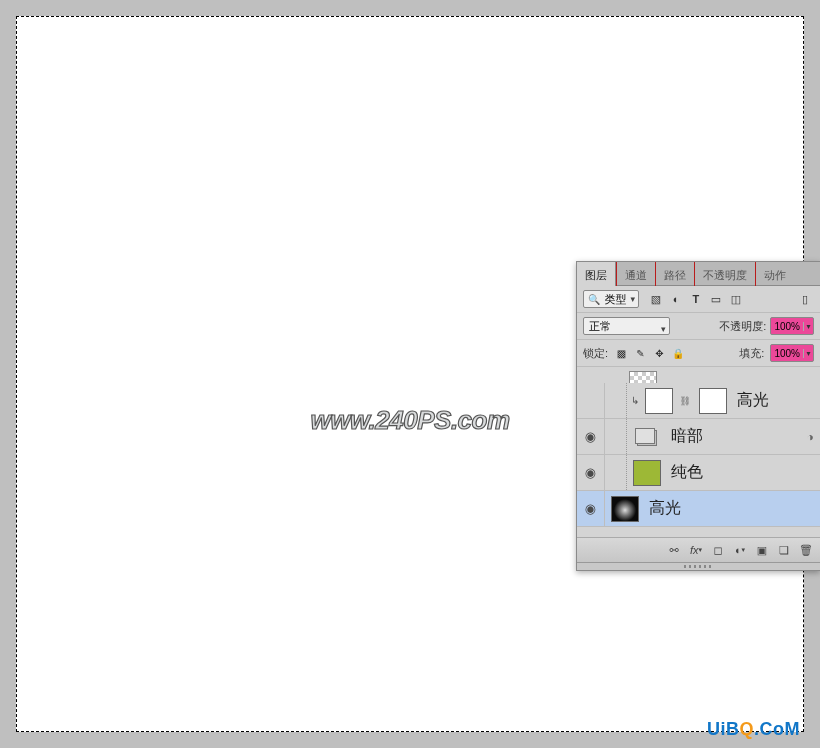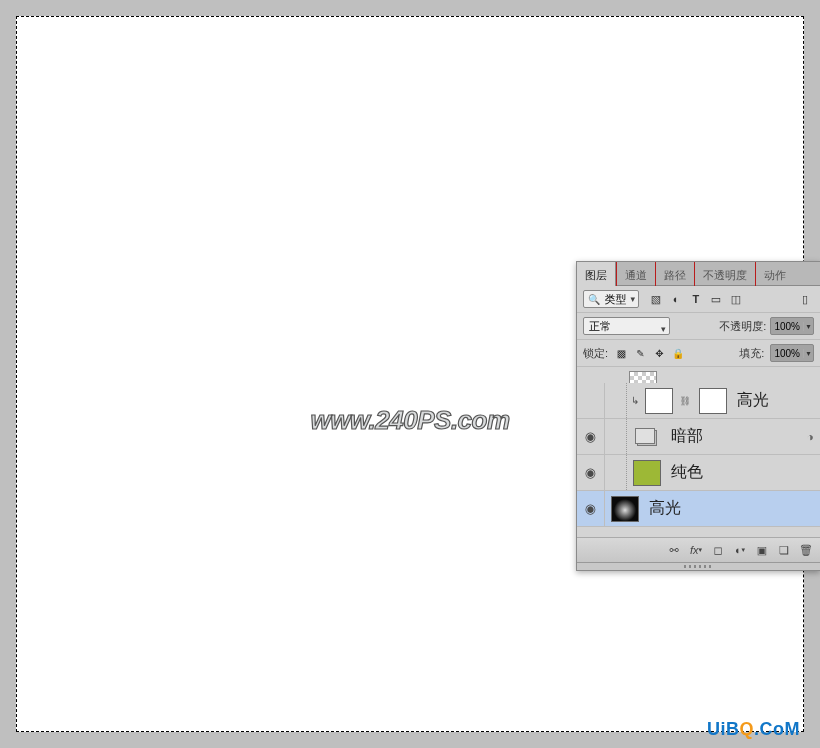--- a/index.html
+++ b/index.html
@@ -140,21 +140,21 @@
     align-items: flex-end;
     gap: 50px;
     border-radius: 2px;
   }
   .blend-select .arr { font-size: 9px; color: #444; }
   .label { font-size: 11px; color: #333; }
   .pct-box {
     display: flex;
     align-items: center;
     border: 1px solid #888;
-    background: #a3a3a3;
+    background: #ec4899;
     height: 18px;
     border-radius: 2px;
   }
   .pct-box .val {
     padding: 0 3px;
     font-size: 10px;
   }
   .pct-box .btn {
     width: 10px;
     text-align: center;

